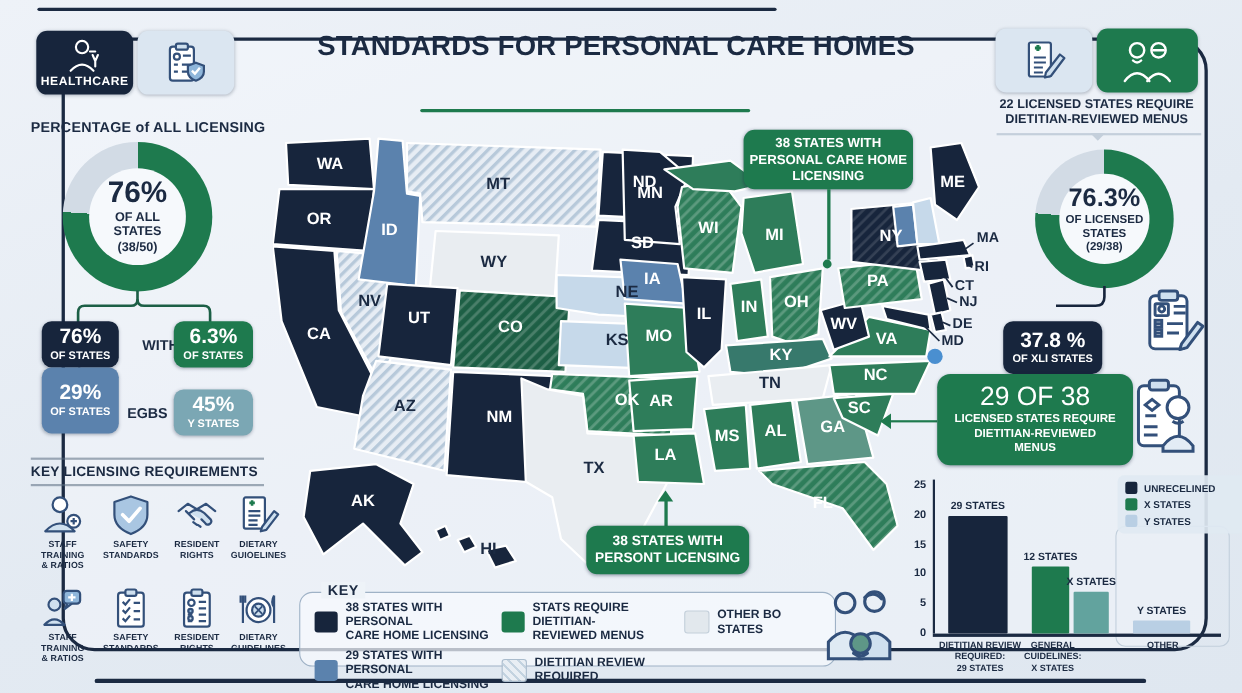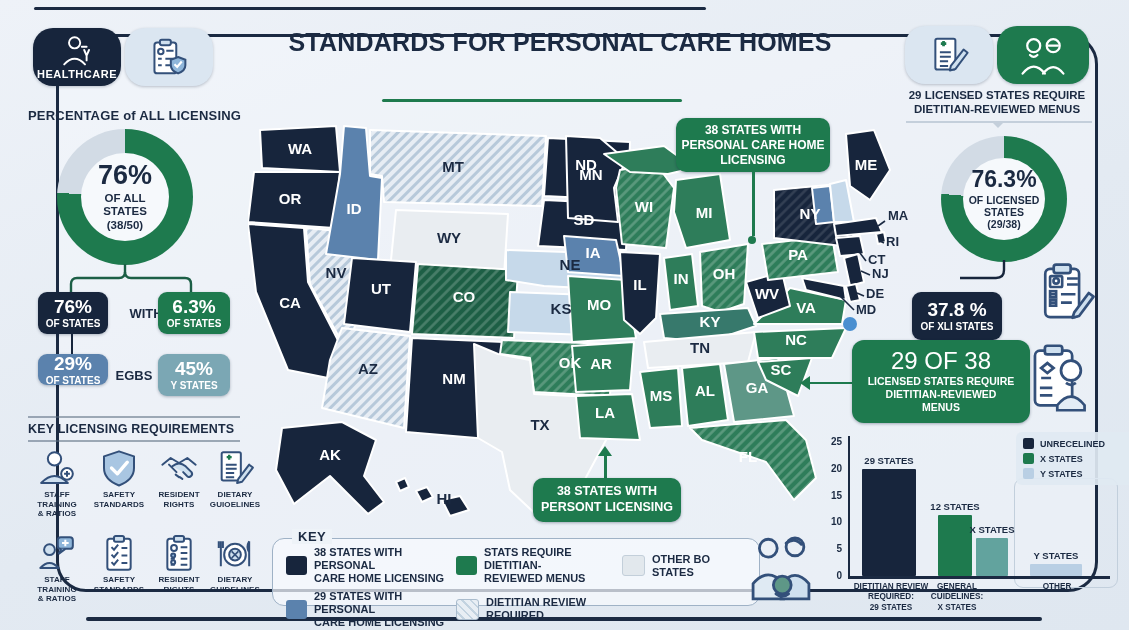--- a/index.html
+++ b/index.html
@@ -9,21 +9,21 @@
   .pre{white-space:pre-line}
   .abs{position:absolute}
 
   
   .frame{position:absolute;left:56px;top:34px;width:1036px;height:552px;border:3px solid #1b2a42;
          border-radius:30px;background:rgba(246,249,252,.45)}
   .topline{position:absolute;left:34px;top:7px;width:672px;height:3px;background:#1b2a42;border-radius:2px}
   .bottomline{position:absolute;left:86px;top:617px;width:956px;height:4px;background:#1b2a42;border-radius:3px}
 
   
-  .tile{position:absolute;border-radius:20px;display:flex;align-items:center;justify-content:center;flex-direction:column;box-shadow:0 1px 3px rgba(20,35,60,.25)}
+  .tile{position:absolute;border-radius:10px;display:flex;align-items:center;justify-content:center;flex-direction:column;box-shadow:0 1px 3px rgba(20,35,60,.25)}
   .tile.dark{background:#17253c}
   .tile.light{background:#dbe6f1}
   .tile.green{background:#1e7a4e}
   .tile-caption{color:#fff;font-size:11px;font-weight:800;letter-spacing:.5px;margin-top:2px}
   .page-title{position:absolute;left:255px;top:28px;width:610px;text-align:center;
               font-size:25px;line-height:1.17;font-weight:800;letter-spacing:.2px;color:#1b2a42}
   .title-underline{position:absolute;left:382px;top:99px;width:300px;height:3px;background:#1e7a4e;border-radius:2px}
   .right-note{position:absolute;left:893px;top:88px;width:208px;text-align:center;
               font-size:11.5px;font-weight:800;line-height:1.25;color:#1b2a42}
   .right-note-rule{position:absolute;left:906px;top:121px;width:186px;height:2px;background:#c4cfdb}
@@ -145,21 +145,21 @@
       <g fill="none" stroke="#fff" stroke-width="2.4" stroke-linecap="round">
         <circle cx="18" cy="12" r="7"></circle>
           <path d="M6 42 Q18 27 30 42"></path>
         <circle cx="39" cy="12" r="7"></circle>
           <path d="M28 42 Q39 28 50 42"></path>
         <path d="M34 12 h10"></path>
           <path d="M14 22 q4 4 8 0"></path>
       </g>
     </svg>
   </div>
-  <div class="right-note pre">29 LICENSED STATES REQUIRE
+  <div class="right-note pre">22 LICENSED STATES REQUIRE
 DIETITIAN-REVIEWED MENUS</div>
   <div class="right-note-rule"></div>
   <div class="right-note-chevron"></div>
 
   <div class="section-title" style="left:28px;top:108px;width:230px">PERCENTAGE of ALL LICENSING</div>
 
   <div id="donut1" class="donut" style="left: 57px; top: 129px; width: 136px; height: 136px; background: conic-gradient(rgb(30, 122, 78) 0deg, rgb(30, 122, 78) 76%, rgb(210, 219, 229) 76%, rgb(210, 219, 229) 100%);">
     <div class="hole" style="width:88px;height:88px">
       <div class="donut-big">76%</div>
       <div class="donut-small pre">OF ALL
@@ -178,21 +178,21 @@
     <div class="l">OF STATES</div>
   </div>
   <div class="stat-mid" style="left:122px;top:306px">WITH</div>
   <div class="statbox bx-green" style="left:158px;top:292px;width:72px;height:42px">
     <div class="v">6.3%</div>
     <div class="l">OF STATES</div>
   </div>
 
   <div class="abs" style="left:71px;top:334px;width:2.4px;height:20px;background:#17253c"></div>
 
-  <div class="statbox bx-blue" style="left:38px;top:354px;width:70px;height:31px">
+  <div class="statbox bx-blue" style="left:38px;top:334px;width:70px;height:60px">
     <div class="v">29%</div>
     <div class="l">OF STATES</div>
   </div>
   <div class="stat-mid" style="left:110px;top:368px">EGBS</div>
   <div class="statbox bx-teal" style="left:158px;top:354px;width:72px;height:42px">
     <div class="v">45%</div>
     <div class="l">Y STATES</div>
   </div>
 
   <div class="rule" style="left:28px;top:416px;width:212px"></div>

